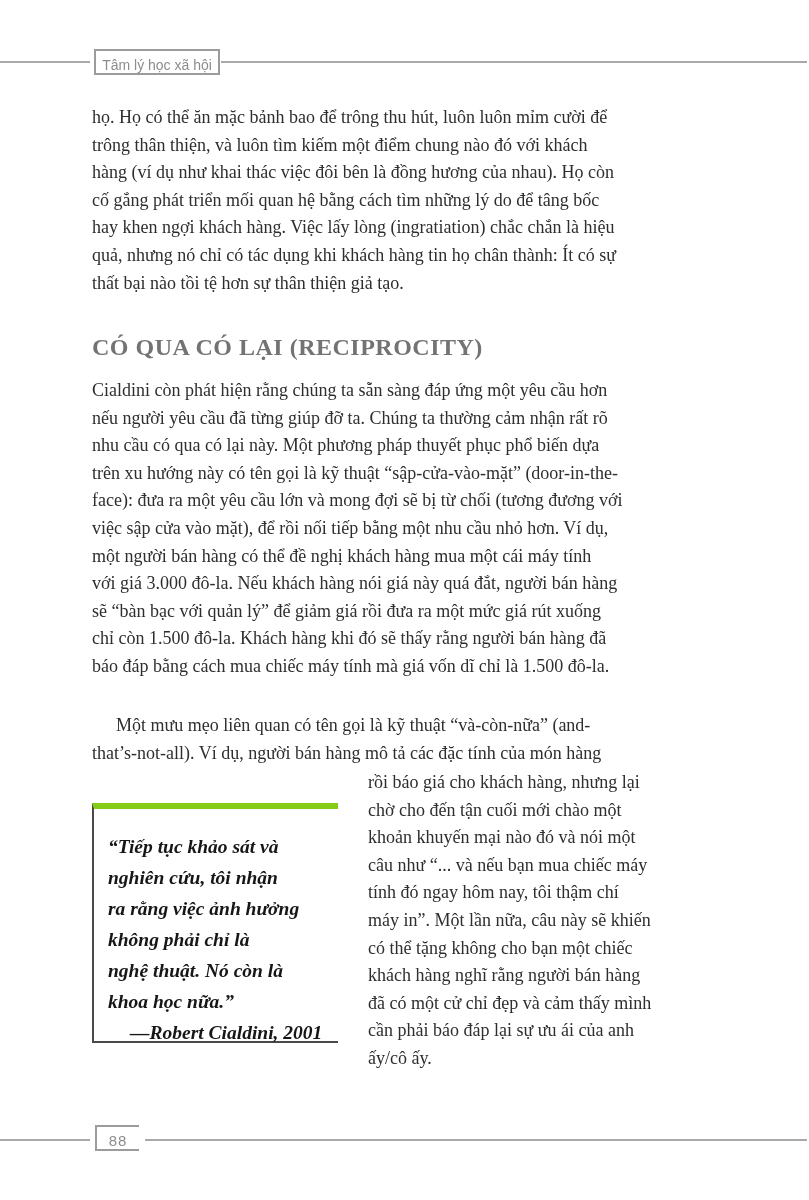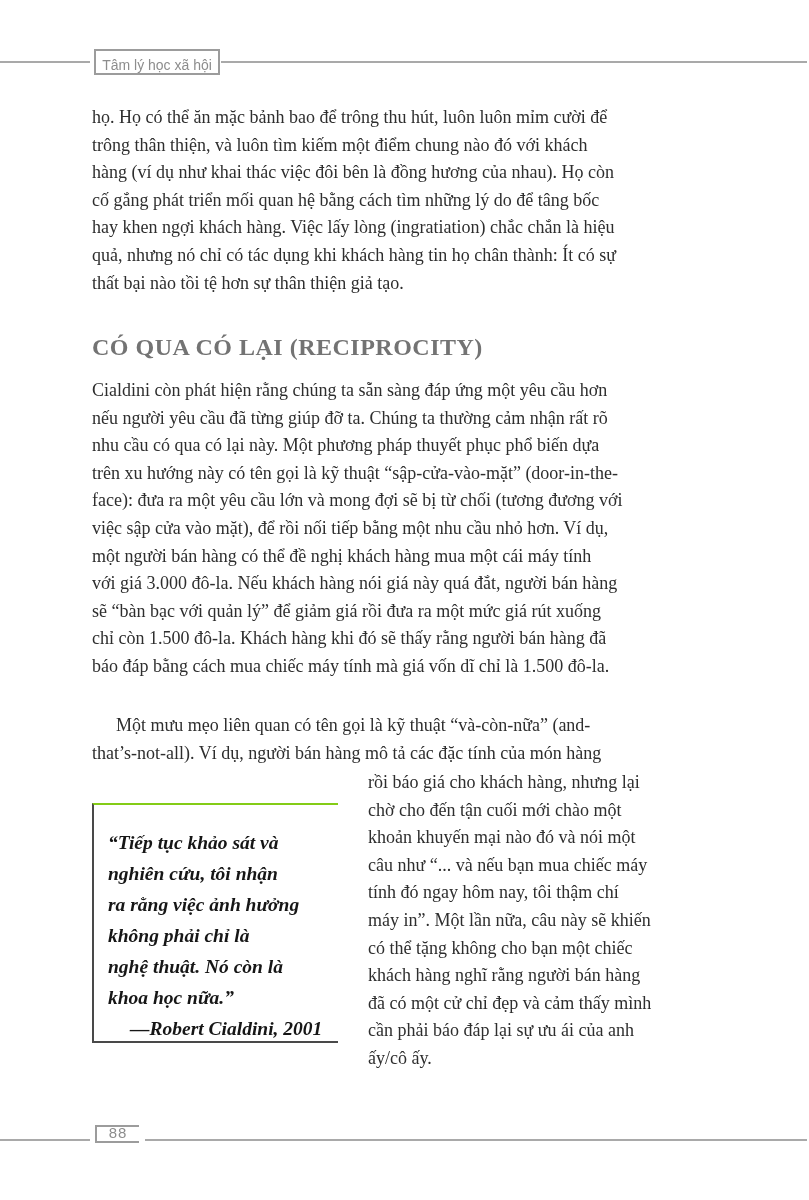--- a/index.html
+++ b/index.html
@@ -20,21 +20,21 @@
   .textblock .ln { white-space:nowrap; height:27.6px; }
   .indent-first .ln:first-child { padding-left:24px; }
   .section-heading {
     position:absolute; left:92px; top:332px;
     font-weight:bold; font-size:24px; line-height:30px;
     letter-spacing:0.5px; color:#737373; white-space:nowrap;
   }
   .quote-box {
     position:absolute; left:92px; top:803px; width:246px; height:240px;
     box-sizing:border-box;
-    border-top:2px solid #84cc16; border-left:2px solid #494949;
+    border-top:6px solid #84cc16; border-left:2px solid #494949;
     border-bottom:2px solid #494949; background:#ffffff;
   }
   .quote-text {
     padding:22px 6px 0 14px;
     font-weight:bold; font-style:italic; font-size:19.5px; line-height:31px;
     color:#161616;
   }
   .quote-text .ln { white-space:nowrap; height:31px; }
   .quote-attr {
     padding-left:36px; font-weight:bold; font-style:italic;
@@ -106,17 +106,17 @@
         <div class="ln">ra rằng việc ảnh hưởng</div>
         <div class="ln">không phải chỉ là</div>
         <div class="ln">nghệ thuật. Nó còn là</div>
         <div class="ln">khoa học nữa.”</div>
       </div>
     <div class="quote-attr">—Robert Cialdini, 2001</div>
   </div>
 
   <div class="rule" style="left:0; top:1139px; width:90px;"></div>
   <div class="rule" style="left:145px; top:1139px; width:662px;"></div>
-  <div class="label-box open-right footer-num" style="left:95px; top:1125px; width:44px; height:18px;">
+  <div class="label-box open-right footer-num" style="left:95px; top:1125px; width:44px; height:26px;">
     <span>88</span>
   </div>
 
 </div>
 
 </body></html>

